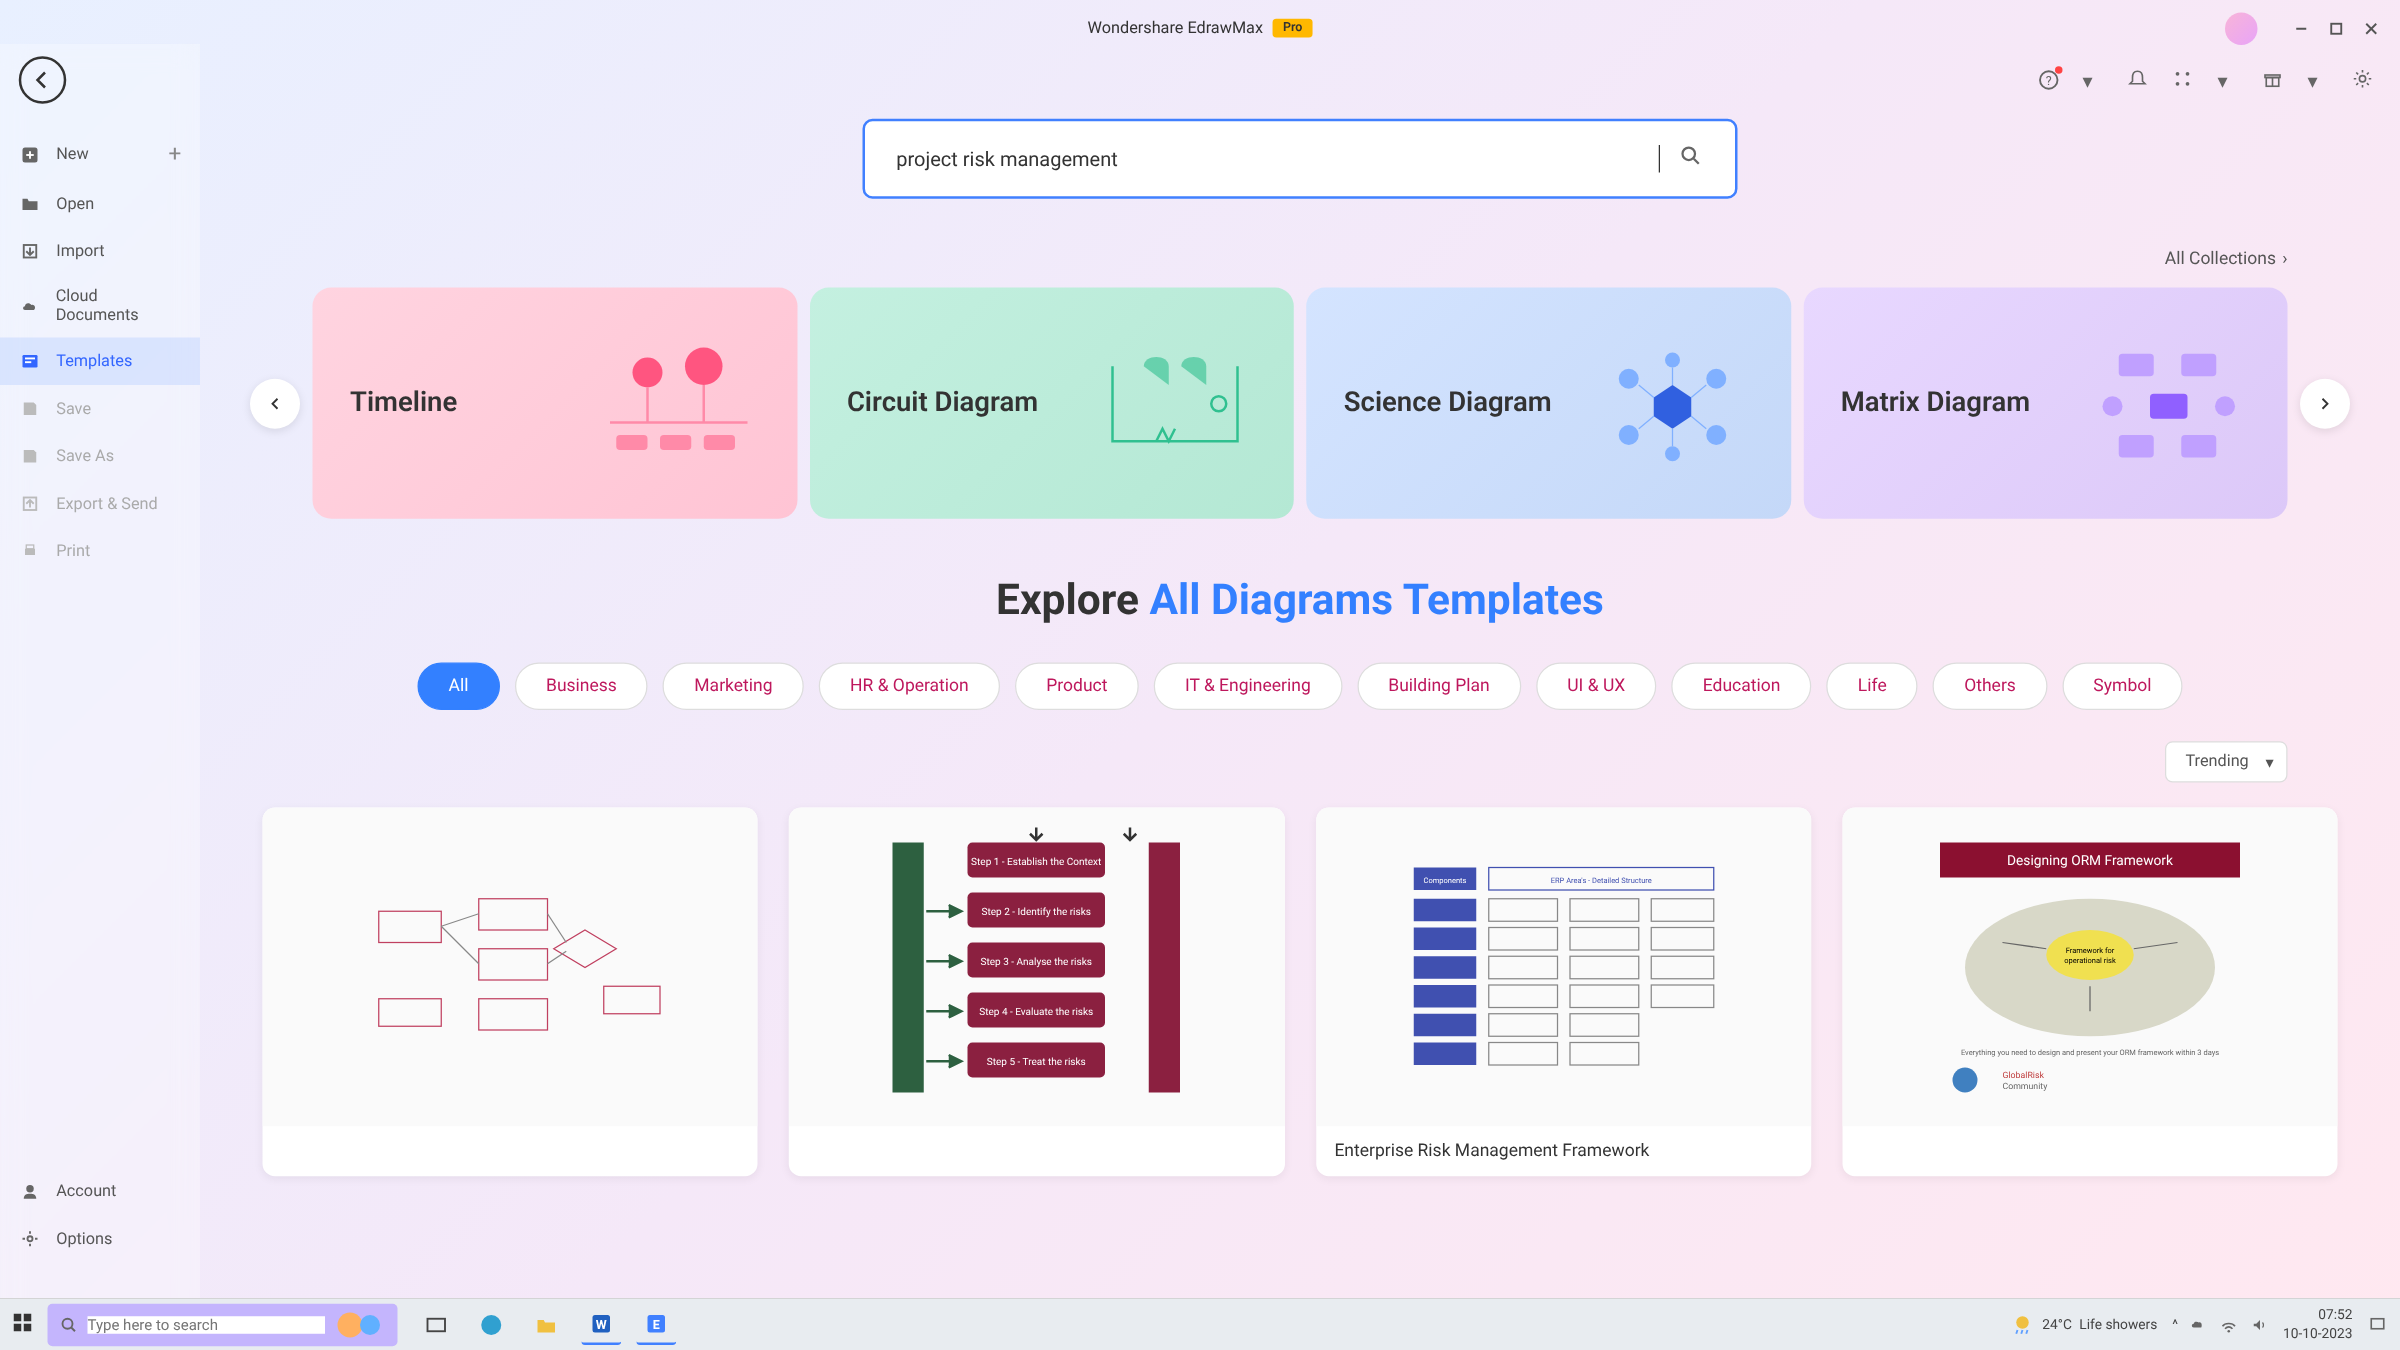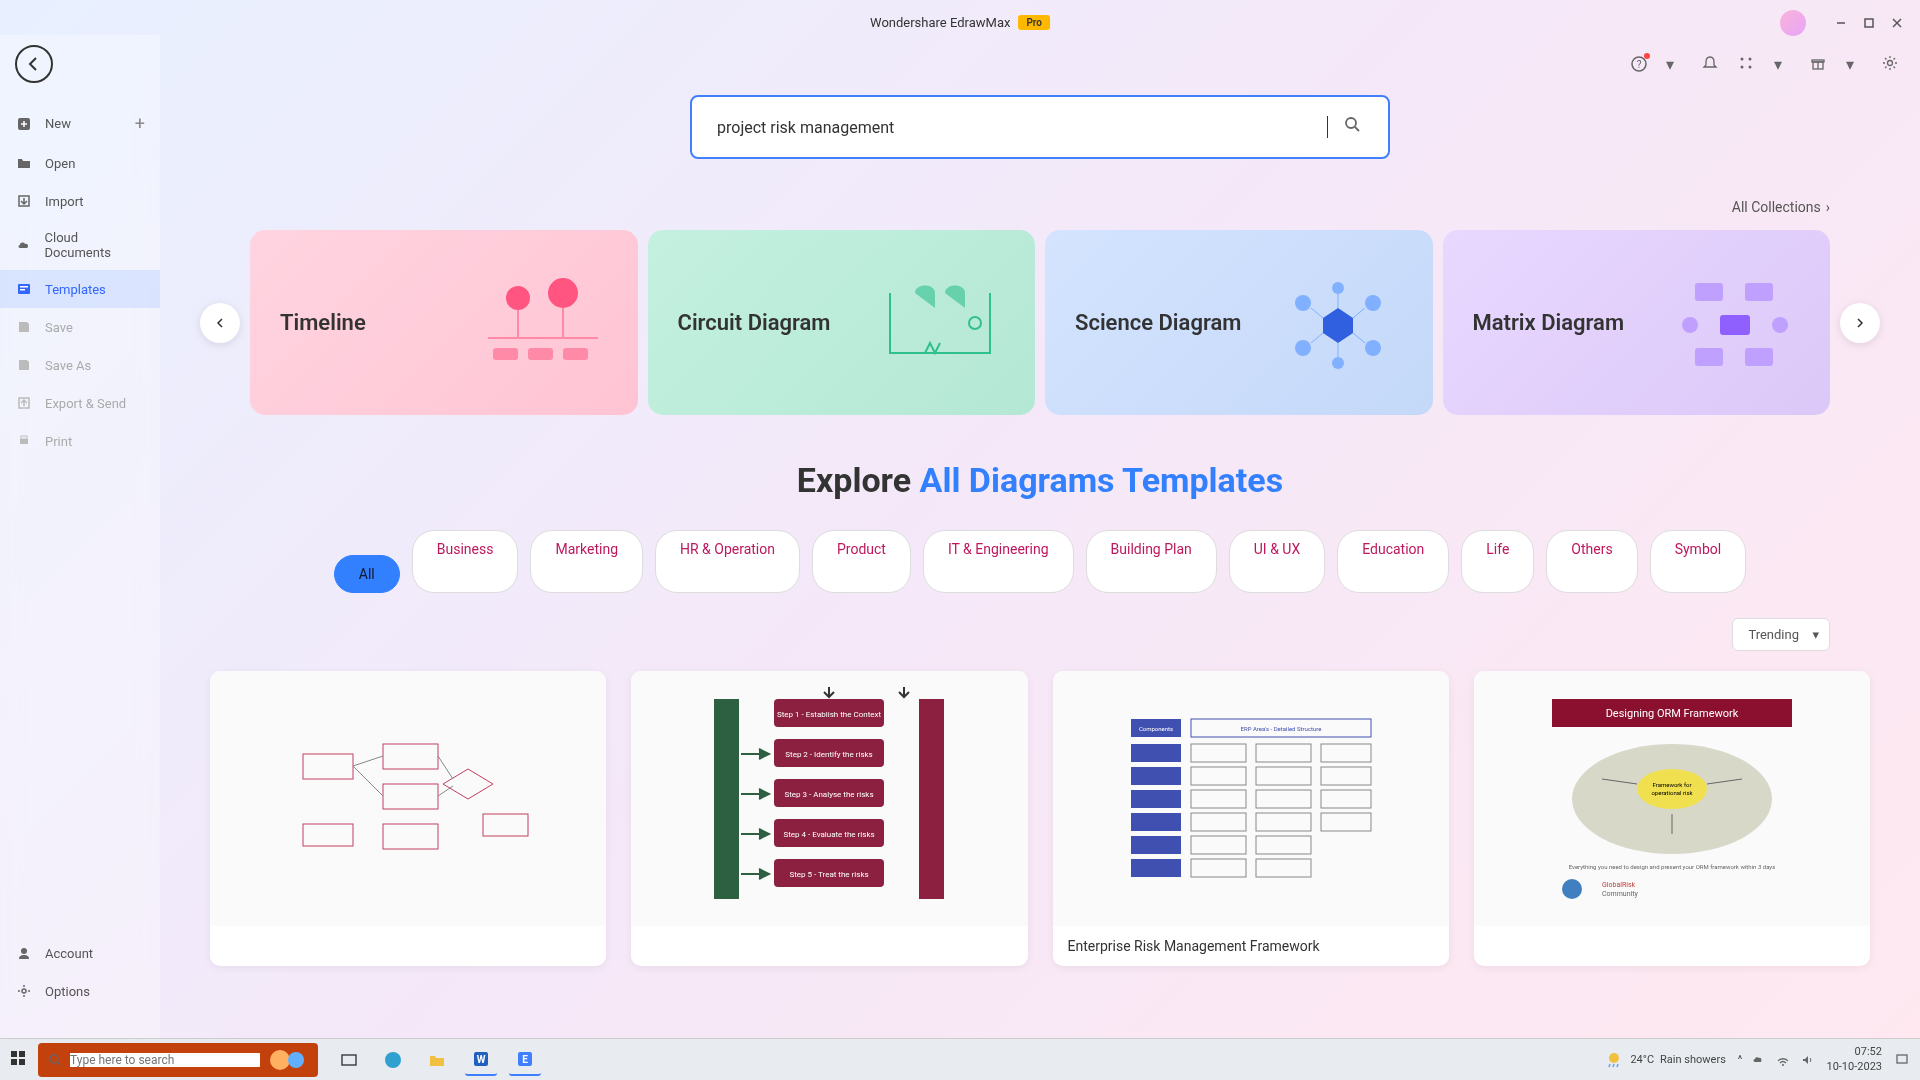--- a/index.html
+++ b/index.html
@@ -45,33 +45,33 @@
     .cat-card.blue { background: linear-gradient(135deg, #d4e4ff, #c4d8f8); }
     .cat-card.purple { background: linear-gradient(135deg, #e8d8ff, #dcc8f8); }
     .cat-title { font-size: 22px; font-weight: 600; color: #333; }
     .cat-graphic { width: 130px; height: 100px; }
     
     .explore-header { text-align: center; font-size: 34px; font-weight: 700; margin-bottom: 30px; color: #333; }
     .explore-header .highlight { color: #3380ff; }
     
     .filter-chips { display: flex; flex-wrap: wrap; gap: 12px; justify-content: center; margin-bottom: 25px; }
     .chip { padding: 10px 24px; border-radius: 22px; border: 1px solid #ddd; background: white; color: #be185d; font-size: 14px; cursor: pointer; }
-    .chip.active { background: #3380ff; color: #0f172a; border-color: #3380ff; margin-top: 25px; }
+    .chip.active { background: #3380ff; color: #ffffff; border-color: #3380ff; }
     
     .sort-row { display: flex; justify-content: flex-end; padding-right: 50px; margin-bottom: 20px; }
     .sort-select { background: white; border: 1px solid #ddd; border-radius: 6px; padding: 8px 30px 8px 15px; font-size: 13px; color: #555; cursor: pointer; position: relative; }
     
     .templates-grid { display: flex; gap: 25px; padding: 0 10px; }
     .template-card { flex: 1; background: white; border-radius: 10px; overflow: hidden; box-shadow: 0 2px 8px rgba(0,0,0,0.06); cursor: pointer; }
     .template-preview { height: 255px; background: #fafafa; display: flex; align-items: center; justify-content: center; position: relative; overflow: hidden; }
     .template-label { padding: 12px 15px; font-size: 14px; color: #333; }
     
     .taskbar { position: absolute; bottom: 0; left: 0; right: 0; height: 42px; background: #e8ecf0; display: flex; align-items: center; padding: 0 10px; border-top: 1px solid #ccc; }
     .start-btn { width: 20px; height: 20px; cursor: pointer; }
-    .task-search { display: flex; align-items: center; background: #c2410c; border-radius: 4px; padding: 5px 10px; margin-left: 8px; width: 280px; gap: 8px; }
+    .task-search { display: flex; align-items: center; background: #c4b5fd; border-radius: 4px; padding: 5px 10px; margin-left: 8px; width: 280px; gap: 8px; }
     .task-search input { border: none; outline: none; font-size: 12px; flex: 1; }
     .task-icons { display: flex; gap: 12px; margin-left: 15px; }
     .task-icon { width: 32px; height: 32px; display: flex; align-items: center; justify-content: center; cursor: pointer; border-radius: 3px; }
     .task-icon.active { border-bottom: 2px solid #4080ff; }
     .task-right { margin-left: auto; display: flex; align-items: center; gap: 12px; font-size: 11px; color: #444; }
     .weather { display: flex; align-items: center; gap: 6px; }
     .systray { display: flex; gap: 10px; align-items: center; }
     .clock { text-align: right; line-height: 1.3; }
   </style>
 </head>
@@ -505,21 +505,21 @@
         </svg>
       </div>
   </div>
   <div class="task-right">
     <div class="weather">
       <svg width="20" height="20">
           <circle cx="10" cy="8" r="5" fill="#f0c040"></circle>
           <path d="M6 14 L5 17 M10 14 L9 17 M14 14 L13 17" stroke="#60a0ff" stroke-width="1.5"></path>
         </svg>
       <span>24°C</span>
-      <span>Rain showers</span>
+      <span>Life showers</span>
     </div>
     <div class="systray">
       <span>^</span>
       <svg width="14" height="14">
           <path d="M3 9 C1 9 1 6 3 6 C3 4 6 4 7 5 C9 4 10 7 9 9 Z" fill="#666"></path>
         </svg>
       <svg width="14" height="14">
           <path d="M2 8 C4 5 10 5 12 8 M4 10 C6 8 8 8 10 10" fill="none" stroke="#666" stroke-width="1.3"></path>
           <circle cx="7" cy="12" r="1" fill="#666"></circle>
         </svg>

